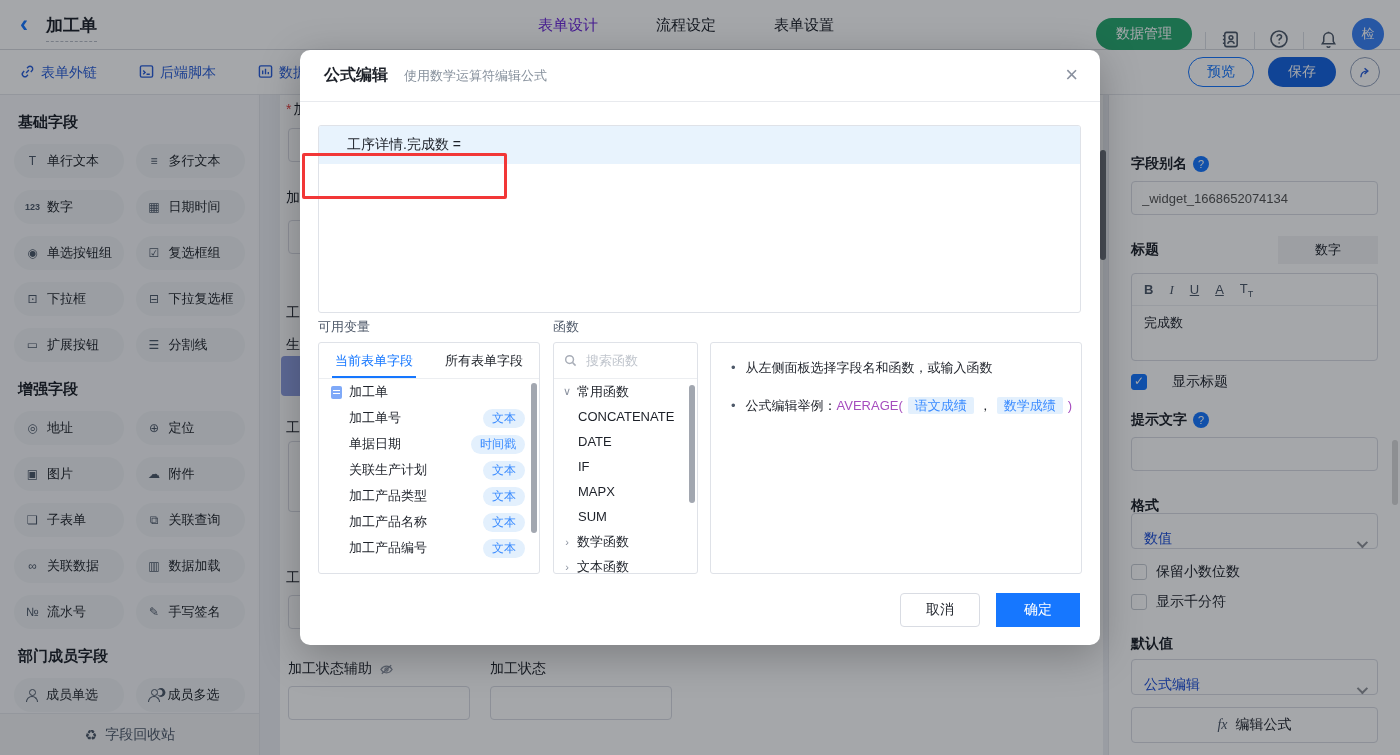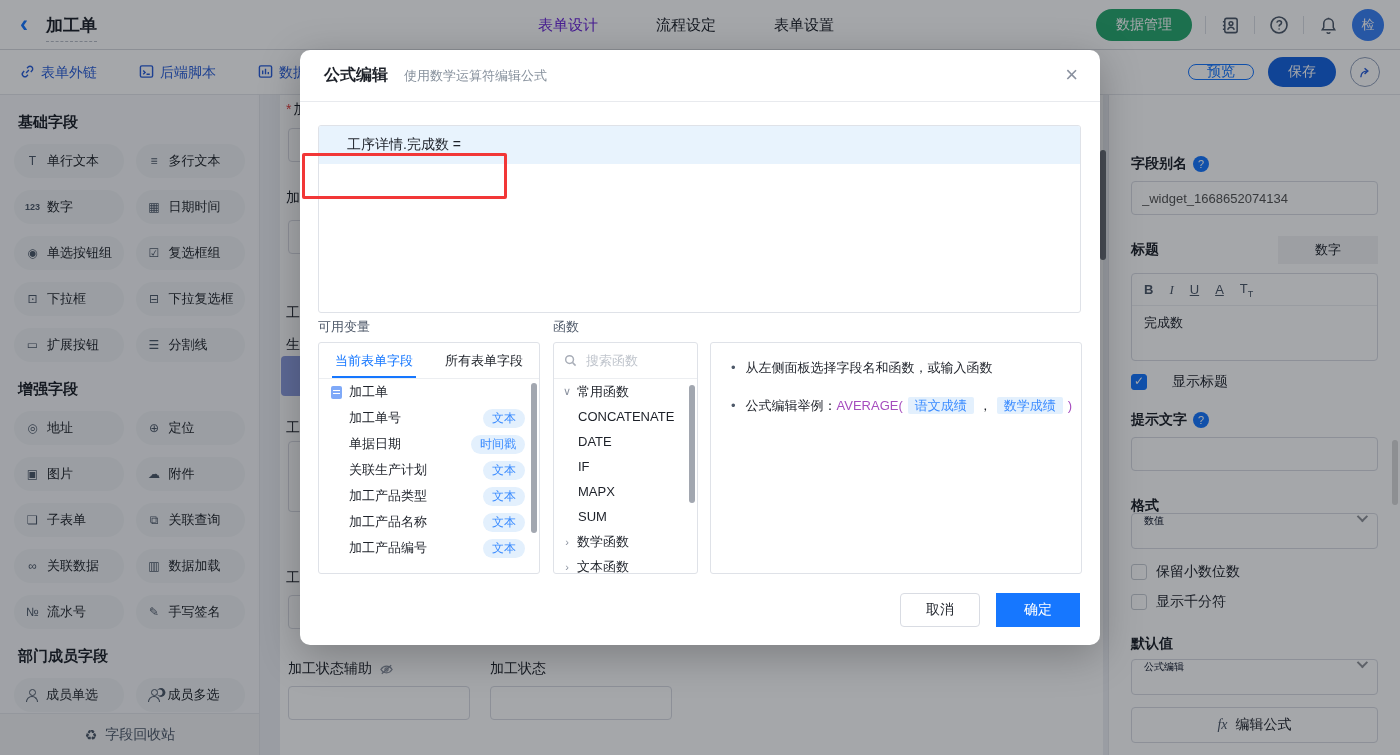--- a/index.html
+++ b/index.html
@@ -7,32 +7,32 @@
   .app{position:relative;width:1400px;height:755px;overflow:hidden;background:#fff;
        font-family:"Liberation Sans","DejaVu Sans",sans-serif;color:#1d2129;}
 
   
   .topbar{position:absolute;top:0;left:0;right:0;height:50px;background:#fff;border-bottom:1px solid #d8dade;z-index:1;}
   .back{position:absolute;left:20px;top:11px;font-size:24px;line-height:26px;color:#1677ff;font-weight:bold;cursor:pointer;}
   .apptitle{position:absolute;left:46px;top:14px;font-size:17px;font-weight:bold;border-bottom:1px dashed #b9bec7;padding-bottom:4px;}
   .toptabs{position:absolute;left:538px;top:0;height:50px;display:flex;gap:58px;align-items:center;}
   .toptab{font-size:15px;color:#1d2129;cursor:pointer;}
   .toptab.active{color:#6d28d9;}
-  .topbar-right{position:absolute;right:16px;top:0;height:50px;display:flex;align-items:center;gap:13px;}
+  .topbar-right{position:absolute;right:16px;top:0;height:50px;display:flex;align-items:flex-end;gap:13px;}
   .pill-green{height:32px;padding:0 20px;border-radius:16px;background:#2aa970;color:#fff;font-size:14px;display:flex;align-items:center;cursor:pointer;}
   .vdiv{width:1px;height:18px;background:#dcdfe5;}
   .tb-ic{width:22px;height:22px;color:#4e5969;display:flex;align-items:center;justify-content:center;cursor:pointer;}
   .avatar{width:32px;height:32px;border-radius:50%;background:#3b82f6;color:#fff;font-size:13px;display:flex;align-items:center;justify-content:center;cursor:pointer;}
 
   
   .toolbar{position:absolute;top:50px;left:0;right:0;height:45px;background:#fff;border-bottom:1px solid #e5e6eb;z-index:1;}
   .toolbar-left{position:absolute;left:20px;top:0;height:45px;display:flex;gap:42px;align-items:center;}
   .tool-link{display:flex;align-items:center;gap:6px;color:#2b5fd9;font-size:14px;cursor:pointer;white-space:nowrap;}
   .toolbar-right{position:absolute;right:20px;top:7px;display:flex;gap:14px;align-items:center;}
-  .btn-preview{height:16px;padding:0 18px;border-radius:15px;border:1px solid #1677ff;color:#1677ff;background:#fff;font-size:14px;display:flex;align-items:center;cursor:pointer;}
+  .btn-preview{height:30px;padding:0 18px;border-radius:15px;border:1px solid #1677ff;color:#1677ff;background:#fff;font-size:14px;display:flex;align-items:center;cursor:pointer;}
   .btn-save{height:30px;padding:0 20px;border-radius:15px;background:#1664e0;color:#fff;font-size:14px;display:flex;align-items:center;cursor:pointer;}
   .btn-share{width:30px;height:30px;border-radius:50%;border:1px solid #93a1bb;display:flex;align-items:center;justify-content:center;color:#2b5fd9;cursor:pointer;}
 
   
   .sidebar{position:absolute;top:95px;left:0;width:260px;bottom:0;background:#f7f8fa;border-right:1px solid #e5e6eb;z-index:1;overflow:hidden;}
   .sec-title{margin:18px 0 12px 18px;font-size:15px;font-weight:bold;color:#1d2129;}
   .pills{display:grid;grid-template-columns:1fr 1fr;gap:12px;padding:0 14px;}
   .pill{height:34px;background:#eff1f4;border-radius:17px;display:flex;align-items:center;padding:0 11px;gap:7px;font-size:13px;color:#1f2329;cursor:grab;overflow:hidden;white-space:nowrap;}
   .pill .ic{color:#4e5969;font-size:12px;min-width:15px;text-align:center;flex:none;}
   .pill .ic.num{font-size:9px;font-weight:bold;letter-spacing:0;}
@@ -67,21 +67,21 @@
   .fmtbar .fb{cursor:pointer;}
   .fmt-i{font-style:italic;font-family:"Liberation Serif",serif;}
   .fmt-u{text-decoration:underline;}
   .fmt-a{text-decoration:underline;}
   .fmt-t sub{font-size:9px;}
   .editval{padding:8px 12px;font-size:13px;color:#1d2129;}
   .cbrow{position:absolute;left:22px;display:flex;align-items:center;gap:9px;font-size:14px;color:#1d2129;cursor:pointer;}
   .cb{width:16px;height:16px;border:1px solid #c9cdd4;border-radius:3px;background:#fff;position:relative;flex:none;}
   .cb.checked{background:#1677ff;border-color:#1677ff;}
   .cb.checked::after{content:"✓";position:absolute;left:2px;top:-1px;color:#fff;font-size:12px;font-weight:bold;}
-  .pselect{position:absolute;left:22px;right:22px;height:36px;border:1px solid #d9dce3;border-radius:4px;background:#fff;display:flex;align-items:flex-start;padding:0 12px;font-size:10px;color:#0f172a;cursor:pointer;}
+  .pselect{position:absolute;left:22px;right:22px;height:36px;border:1px solid #d9dce3;border-radius:4px;background:#fff;display:flex;align-items:flex-end;padding:0 12px;font-size:14px;color:#1d4ed8;cursor:pointer;}
   .chev{margin-left:auto;width:8px;height:8px;border-right:2px solid #909399;border-bottom:2px solid #909399;transform:rotate(45deg) translateY(-2px);}
   .fxbtn{position:absolute;left:22px;right:22px;height:36px;border:1px solid #d9dce3;border-radius:4px;background:#fff;display:flex;align-items:center;justify-content:center;gap:8px;font-size:14px;color:#1d2129;cursor:pointer;}
   .fxit{font-style:italic;font-family:"Liberation Serif",serif;color:#4e5969;}
   .r-scroll{position:absolute;width:6px;border-radius:3px;background:#d9d9d9;right:2px;}
 
   
   .overlay{position:absolute;inset:0;background:rgba(5,10,20,0.36);z-index:40;}
   .modal{position:absolute;left:300px;top:50px;width:800px;height:595px;background:#fff;border-radius:10px;
          box-shadow:0 10px 40px rgba(0,0,0,.25);z-index:50;}
   .m-head{position:absolute;top:0;left:0;right:0;height:52px;border-bottom:1px solid #e8eaee;display:flex;align-items:center;padding:0 24px;gap:16px;}

